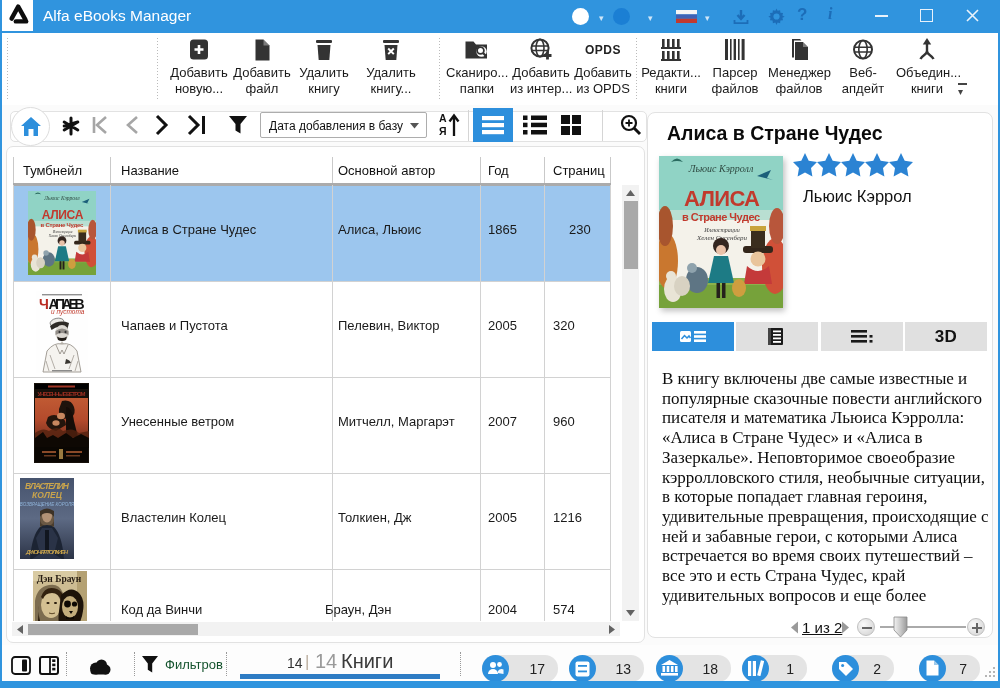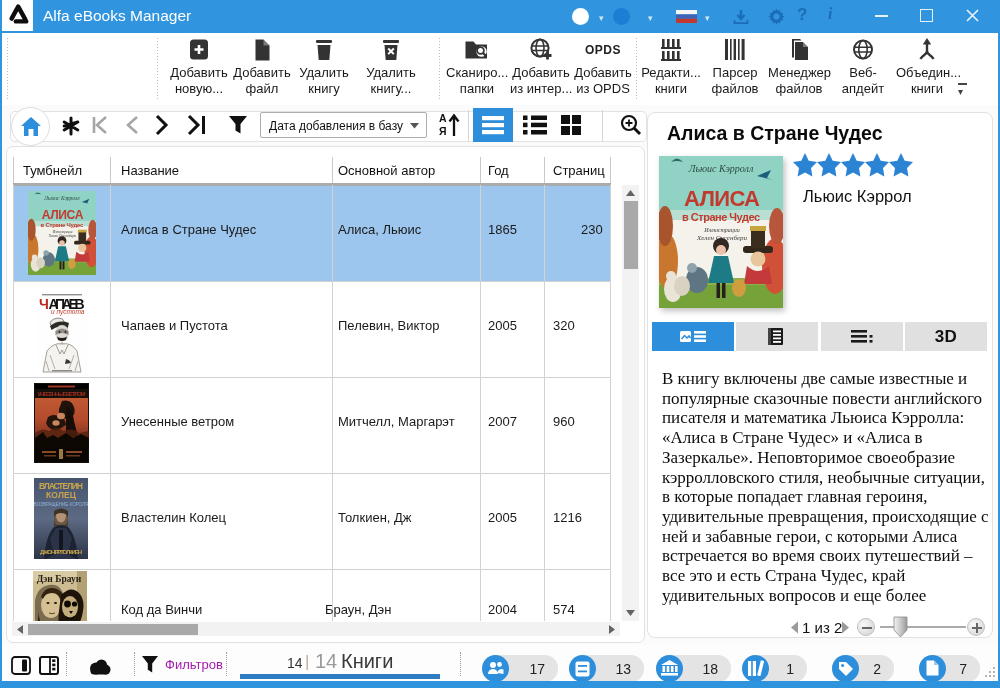--- a/index.html
+++ b/index.html
@@ -139,21 +139,21 @@
   <div class="vline2" style="left:103px;"></div>
   <div class="vline2" style="left:325px;"></div>
   <div class="vline2" style="left:473px;"></div>
   <div class="vline2" style="left:537px;"></div>
   <div class="vline2" style="left:6px;"></div>
   <div class="vline2" style="left:603px;"></div>
 
   <div class="cell" style="left:114px;top:75px;">Алиса в Стране Чудес</div>
   <div class="cell" style="left:331px;top:75px;">Алиса, Льюис</div>
   <div class="cell" style="left:481px;top:75px;">1865</div>
-  <div class="cell" style="left:574px;top:75px;">230</div>
+  <div class="cell" style="left:562px;top:75px;">230</div>
   <div class="cell" style="left:114px;top:171px;">Чапаев и Пустота</div>
   <div class="cell" style="left:331px;top:171px;">Пелевин, Виктор</div>
   <div class="cell" style="left:481px;top:171px;">2005</div>
   <div class="cell" style="left:546px;top:171px;">320</div>
   <div class="cell" style="left:114px;top:267px;">Унесенные ветром</div>
   <div class="cell" style="left:331px;top:267px;">Митчелл, Маргарэт</div>
   <div class="cell" style="left:481px;top:267px;">2007</div>
   <div class="cell" style="left:546px;top:267px;">960</div>
   <div class="cell" style="left:114px;top:363px;">Властелин Колец</div>
   <div class="cell" style="left:331px;top:363px;">Толкиен, Дж</div>
@@ -238,21 +238,21 @@
 <path d="M32 24 q6 0 8 14 l4 16 l-12 0 z" fill="#160d08"></path>
 <path d="M1 50 q8 -6 14 -2 q8 -6 14 0 q10 -4 16 2 l10 -2 l0 8 l-54 0 z" fill="#53220f" opacity="0.8"></path>
 <path d="M1 55 l8 -6 l4 6 l6 -3 l5 3 l8 -5 l7 5 l8 -4 l8 4 l0 10 l-54 0 z" fill="#0e0803"></path>
 <rect x="1" y="64" width="53" height="15" fill="#0a0602"></rect>
 <rect x="8" y="68" width="14" height="2" fill="#8a4a28"></rect>
 <rect x="32" y="68" width="16" height="2" fill="#8a4a28"></rect>
 <rect x="25" y="66" width="4" height="10" fill="#9a7a40"></rect>
 <rect x="10" y="72" width="12" height="1.5" fill="#6a3a20"></rect>
 <rect x="32" y="72" width="14" height="1.5" fill="#6a3a20"></rect>
 </svg></div>
-  <div class="abs" style="left:27px;top:331px;width:54px;height:81px;"><svg width="54" height="81" viewBox="0 0 54 81" preserveAspectRatio="none">
+  <div class="abs" style="left:13px;top:331px;width:54px;height:81px;font-style:italic;"><svg width="54" height="81" viewBox="0 0 54 81" preserveAspectRatio="none">
 <defs>
             <linearGradient id="glr" x1="0" y1="0" x2="0" y2="1">
 <stop offset="0" stop-color="#46536d"></stop>
               <stop offset="0.5" stop-color="#5d6a84"></stop>
               <stop offset="1" stop-color="#2c3447"></stop>
             </linearGradient>
           </defs>
 <rect width="54" height="81" fill="url(#glr)"></rect>
 <text x="27" y="11" font-size="8.5" font-weight="bold" fill="#c9a44c" text-anchor="middle" textLength="44">ВЛАСТЕЛИН</text>
 <text x="27" y="20" font-size="8.5" font-weight="bold" fill="#c9a44c" text-anchor="middle" textLength="30">КОЛЕЦ</text>
@@ -383,21 +383,21 @@
     <rect x="18.5" y="6" width="3" height="2.6"></rect>
             <rect x="18.5" y="11" width="3" height="2.6"></rect>
           </g>
    </svg>
   </div>
   <div class="rtab" style="left:257px;font-weight:bold;font-size:17px;color:#111;letter-spacing:0.5px;">3D</div>
   <div style="position:absolute;left:14px;top:256px;width:330px;white-space:nowrap;font-family:'Liberation Serif',serif;font-size:17px;line-height:19.7px;color:#0d0d0d;">В книгу включены две самые известные и<br>популярные сказочные повести английского<br>писателя и математика Льюиса Кэрролла:<br>«Алиса в Стране Чудес» и «Алиса в<br>Зазеркалье». Неповторимое своеобразие<br>кэрролловского стиля, необычные ситуации,<br>в которые попадает главная героиня,<br>удивительные превращения, происходящие с<br>ней и забавные герои, с которыми Алиса<br>встречается во время своих путешествий –<br>все это и есть Страна Чудес, край<br>удивительных вопросов и еще более</div>
   <svg style="position:absolute;left:141px;top:508px;" width="10" height="13" viewBox="0 0 10 13">
         <path d="M9 0.5 L2 6.5 L9 12.5 Z" fill="#9a9a9a"></path>
       </svg>
-  <div style="position:absolute;left:154px;top:506px;font-size:15px;color:#111;">1 из 2</div>
+  <div style="position:absolute;left:154px;top:506px;font-size:15px;color:#111;text-decoration:underline;">1 из 2</div>
   <svg style="position:absolute;left:193px;top:508px;" width="10" height="13" viewBox="0 0 10 13">
         <path d="M1 0.5 L8 6.5 L1 12.5 Z" fill="#9a9a9a"></path>
       </svg>
   <div class="scirc" style="left:209px;top:505px;">
         <div style="position:absolute;left:4px;top:7.5px;width:10px;height:2.5px;background:#666;"></div>
       </div>
   <div style="position:absolute;left:232px;top:513px;width:86px;height:2px;background:#aaa;"></div>
   <svg style="position:absolute;left:245px;top:503px;" width="15" height="22" viewBox="0 0 15 22">
    <defs>
           <linearGradient id="thg" x1="0" y1="0" x2="1" y2="0">
@@ -565,21 +565,21 @@
  <svg style="position:absolute;left:87px;top:14px;" width="22" height="16" viewBox="0 0 22 16">
   <circle cx="7" cy="9.5" r="6" fill="#111"></circle>
       <circle cx="12.5" cy="6" r="5.5" fill="#111"></circle>
       <circle cx="16.5" cy="10.5" r="5" fill="#111"></circle>
   <rect x="1.5" y="8.5" width="19" height="7" rx="3.5" fill="#111"></rect>
  </svg>
  <div class="ssep" style="left:132px;"></div>
  <svg style="position:absolute;left:139px;top:10px;" width="18" height="19" viewBox="0 0 18 19">
   <path d="M1 1 H17 L11.2 8.4 V17.6 L6.8 14.8 V8.4 Z" fill="#111"></path>
  </svg>
- <div style="position:absolute;left:163px;top:12px;font-size:13px;color:#a21caf;">Фильтров</div>
+ <div style="position:absolute;left:163px;top:12px;font-size:13px;color:#14532d;">Фильтров</div>
  <div class="ssep" style="left:224px;"></div>
  <div style="position:absolute;left:285px;top:10px;font-size:14px;color:#333;">14</div>
  <div style="position:absolute;left:303px;top:7px;font-size:17px;color:#bcaf9f;">|</div>
  <div style="position:absolute;left:313px;top:5px;font-size:20px;color:#9a9a9a;">14</div>
  <div style="position:absolute;left:339px;top:5px;font-size:20px;color:#3a3a3a;">Книги</div>
  <div style="position:absolute;left:238px;top:29px;width:200px;height:5px;background:#2e7cc4;"></div>
  <div class="ssep" style="left:458px;"></div>
  <div class="pill" style="left:480px;width:76px;">
       <span class="num">17</span>
     </div>

